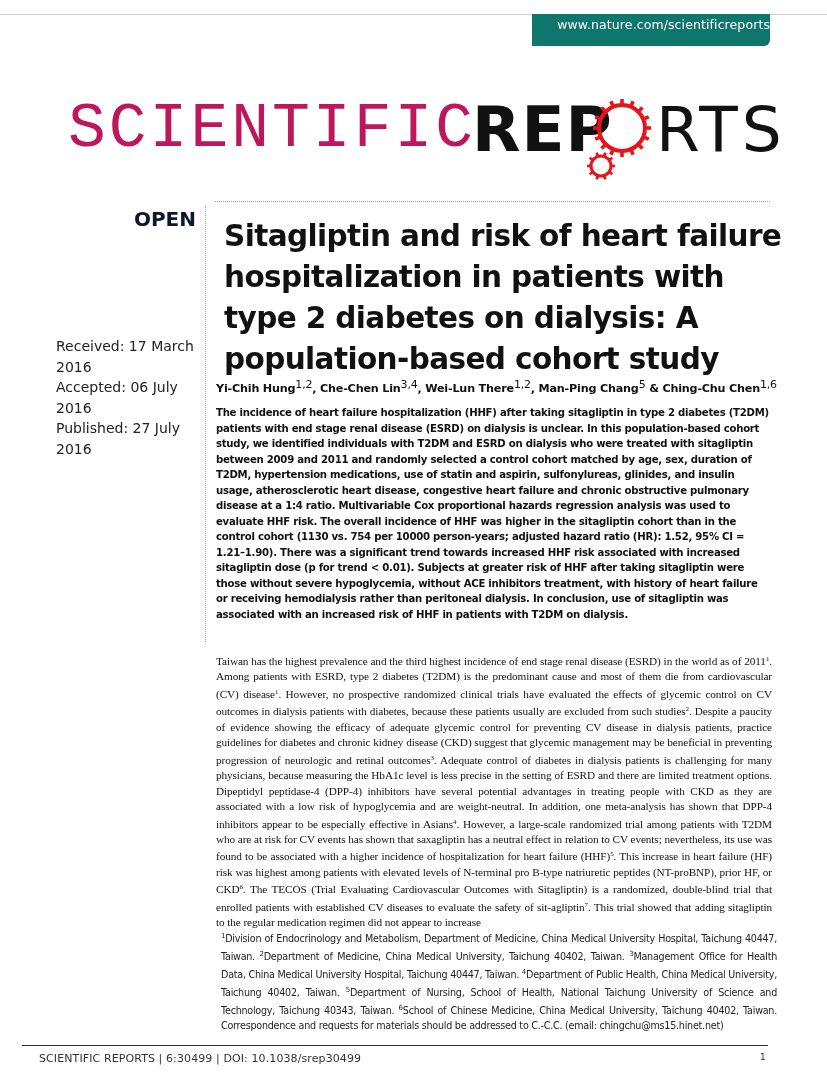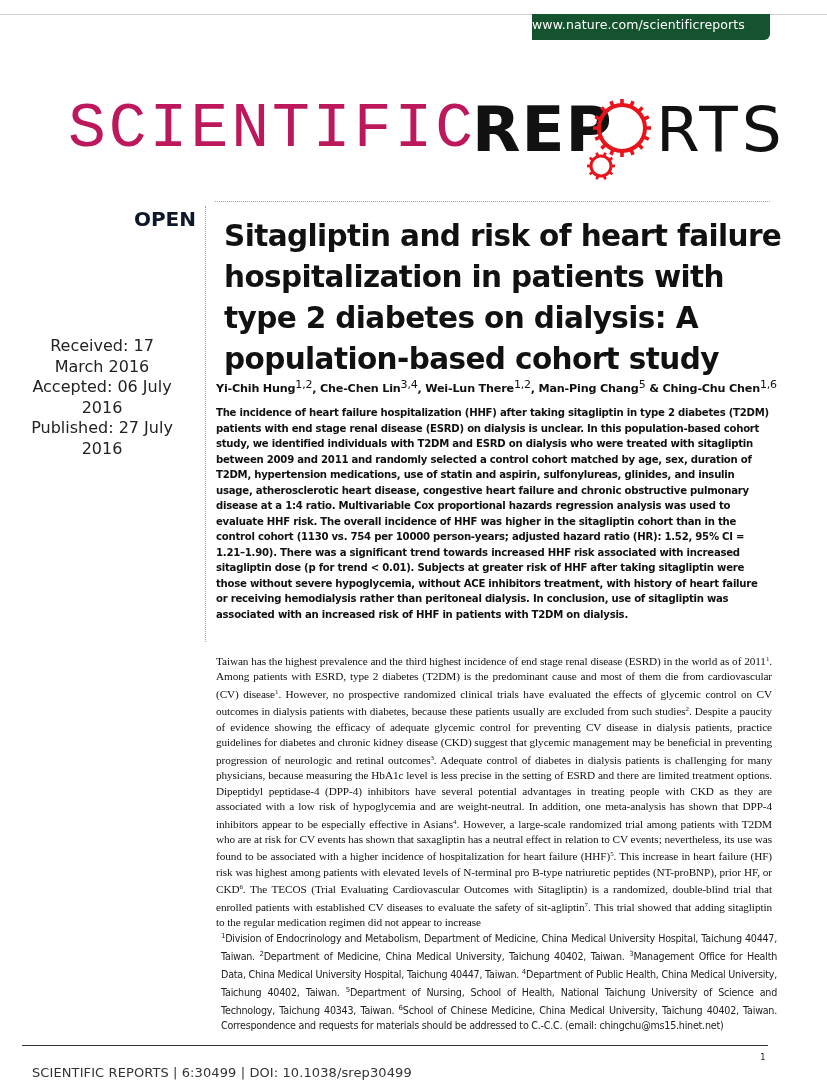--- a/index.html
+++ b/index.html
@@ -1,39 +1,39 @@
 <!DOCTYPE html>
 <html><head>
 <meta charset="utf-8">
 <style>
   html, body { margin: 0; padding: 0; background: #ffffff; }
   body { width: 827px; height: 1087px; position: relative; overflow: hidden; color: #111; }
 
   #top-rule { position: absolute; left: 0; top: 14px; width: 827px; height: 1px; background: #cfcfcf; }
-  #url-tab { position: absolute; left: 532px; top: 14px; width: 238px; height: 26px; background: #14532d;
+  #url-tab { position: absolute; left: 532px; top: 14px; width: 238px; height: 32px; background: #0f766e;
              border-radius: 0 0 6px 0; color: #fff; font-family: "DejaVu Sans", sans-serif; font-size: 12.5px;
-             line-height: 22px; text-align: left; letter-spacing: 0.1px; }
+             line-height: 22px; text-align: right; letter-spacing: 0.1px; }
 
   #masthead { position: absolute; left: 56px; top: 90px; height: 80px; width: 720px; }
   #mast-light { position: absolute; left: 0; top: 0; font-family: Liberation Mono, monospace; font-weight: 200;
                 font-size: 63px; letter-spacing: 3px; color: #be185d; line-height: 80px; margin-left: 12px; -webkit-text-stroke: 0; }
   #mast-bold { position: absolute; left: 416px; top: 0; font-family: "DejaVu Sans", sans-serif; font-weight: bold;
                font-size: 63px; letter-spacing: 1px; color: #111; line-height: 80px; }
   #gear-big { position: absolute; left: 590px; top: 96px; width: 64px; height: 64px; }
   #gear-small { position: absolute; left: 585px; top: 150px; width: 32px; height: 32px; }
   #mast-rts { position: absolute; left: 656px; top: 90px; font-family: "DejaVu Sans", sans-serif; font-weight: normal;
               font-size: 63px; letter-spacing: 4px; color: #111; line-height: 80px; }
 
   #open-label { position: absolute; left: 118px; top: 207px; width: 78px; text-align: right;
                 font-family: "DejaVu Sans", sans-serif; font-weight: bold; font-size: 20px; color: #0f172a; }
   .dotted-v { position: absolute; left: 205px; top: 206px; height: 436px; border-left: 1px dotted #9aa4b4; }
   .dotted-h { position: absolute; left: 215px; top: 201px; width: 555px; border-top: 1px dotted #9aa4b4; }
 
-  #dates { position: absolute; left: 24px; top: 336px; width: 156px; text-align: center;
-           font-family: "DejaVu Sans", sans-serif; font-size: 16px; line-height: 20.5px; color: #222; }
+  #dates { position: absolute; left: 56px; top: 336px; width: 156px; text-align: left;
+           font-family: "DejaVu Sans", sans-serif; font-size: 14px; line-height: 20.5px; color: #222; }
 
   #title { position: absolute; left: 216px; top: 208px; width: 560px;
            font-family: "DejaVu Sans", sans-serif; font-weight: bold; font-size: 29.5px; line-height: 41px;
            color: #111; letter-spacing: -0.6px; }
 
   #authors { position: absolute; left: 216px; top: 378px; width: 570px;
              font-family: "DejaVu Sans", sans-serif; font-weight: bold; font-size: 11.2px; color: #111; letter-spacing: -0.2px; }
   #authors sup { font-size: 11px; font-weight: normal; vertical-align: 4px; }
 
   #abstract { position: absolute; left: 216px; top: 405px; width: 556px;
@@ -43,21 +43,21 @@
   #body-text { position: absolute; left: 216px; top: 652px; width: 556px;
                font-family: "Liberation Serif", serif; font-size: 11.25px; line-height: 15.45px; color: #111;
                text-align: justify; letter-spacing: -0.1px; }
 
   #affiliations { position: absolute; left: 221px; top: 929px; width: 556px;
                   font-family: "DejaVu Sans", sans-serif; font-size: 9.6px; line-height: 14.9px; color: #222;
                   letter-spacing: -0.25px; text-align: justify; }
   #affiliations sup { font-size: 6.5px; vertical-align: 3px; }
 
   #footer-rule { position: absolute; left: 22px; top: 1045px; width: 746px; height: 1px; background: #333; }
-  #footer-left { position: absolute; left: 32px; top: 1052px; font-family: "DejaVu Sans", sans-serif; font-size: 13px; color: #333; letter-spacing: 0.1px; margin-top: 13px; }
+  #footer-left { position: absolute; left: 39px; top: 1052px; font-family: "DejaVu Sans", sans-serif; font-size: 11px; color: #333; letter-spacing: 0.1px; }
   #footer-page { position: absolute; left: 760px; top: 1052px; font-family: "DejaVu Sans", sans-serif; font-size: 9px; color: #333; }
 </style>
 </head>
 <body>
 
 <div id="top-rule"></div>
 <div id="url-tab">www.nature.com/scientificreports</div>
 
 <div id="masthead">
   <div id="mast-light">SCIENTIFIC</div>

